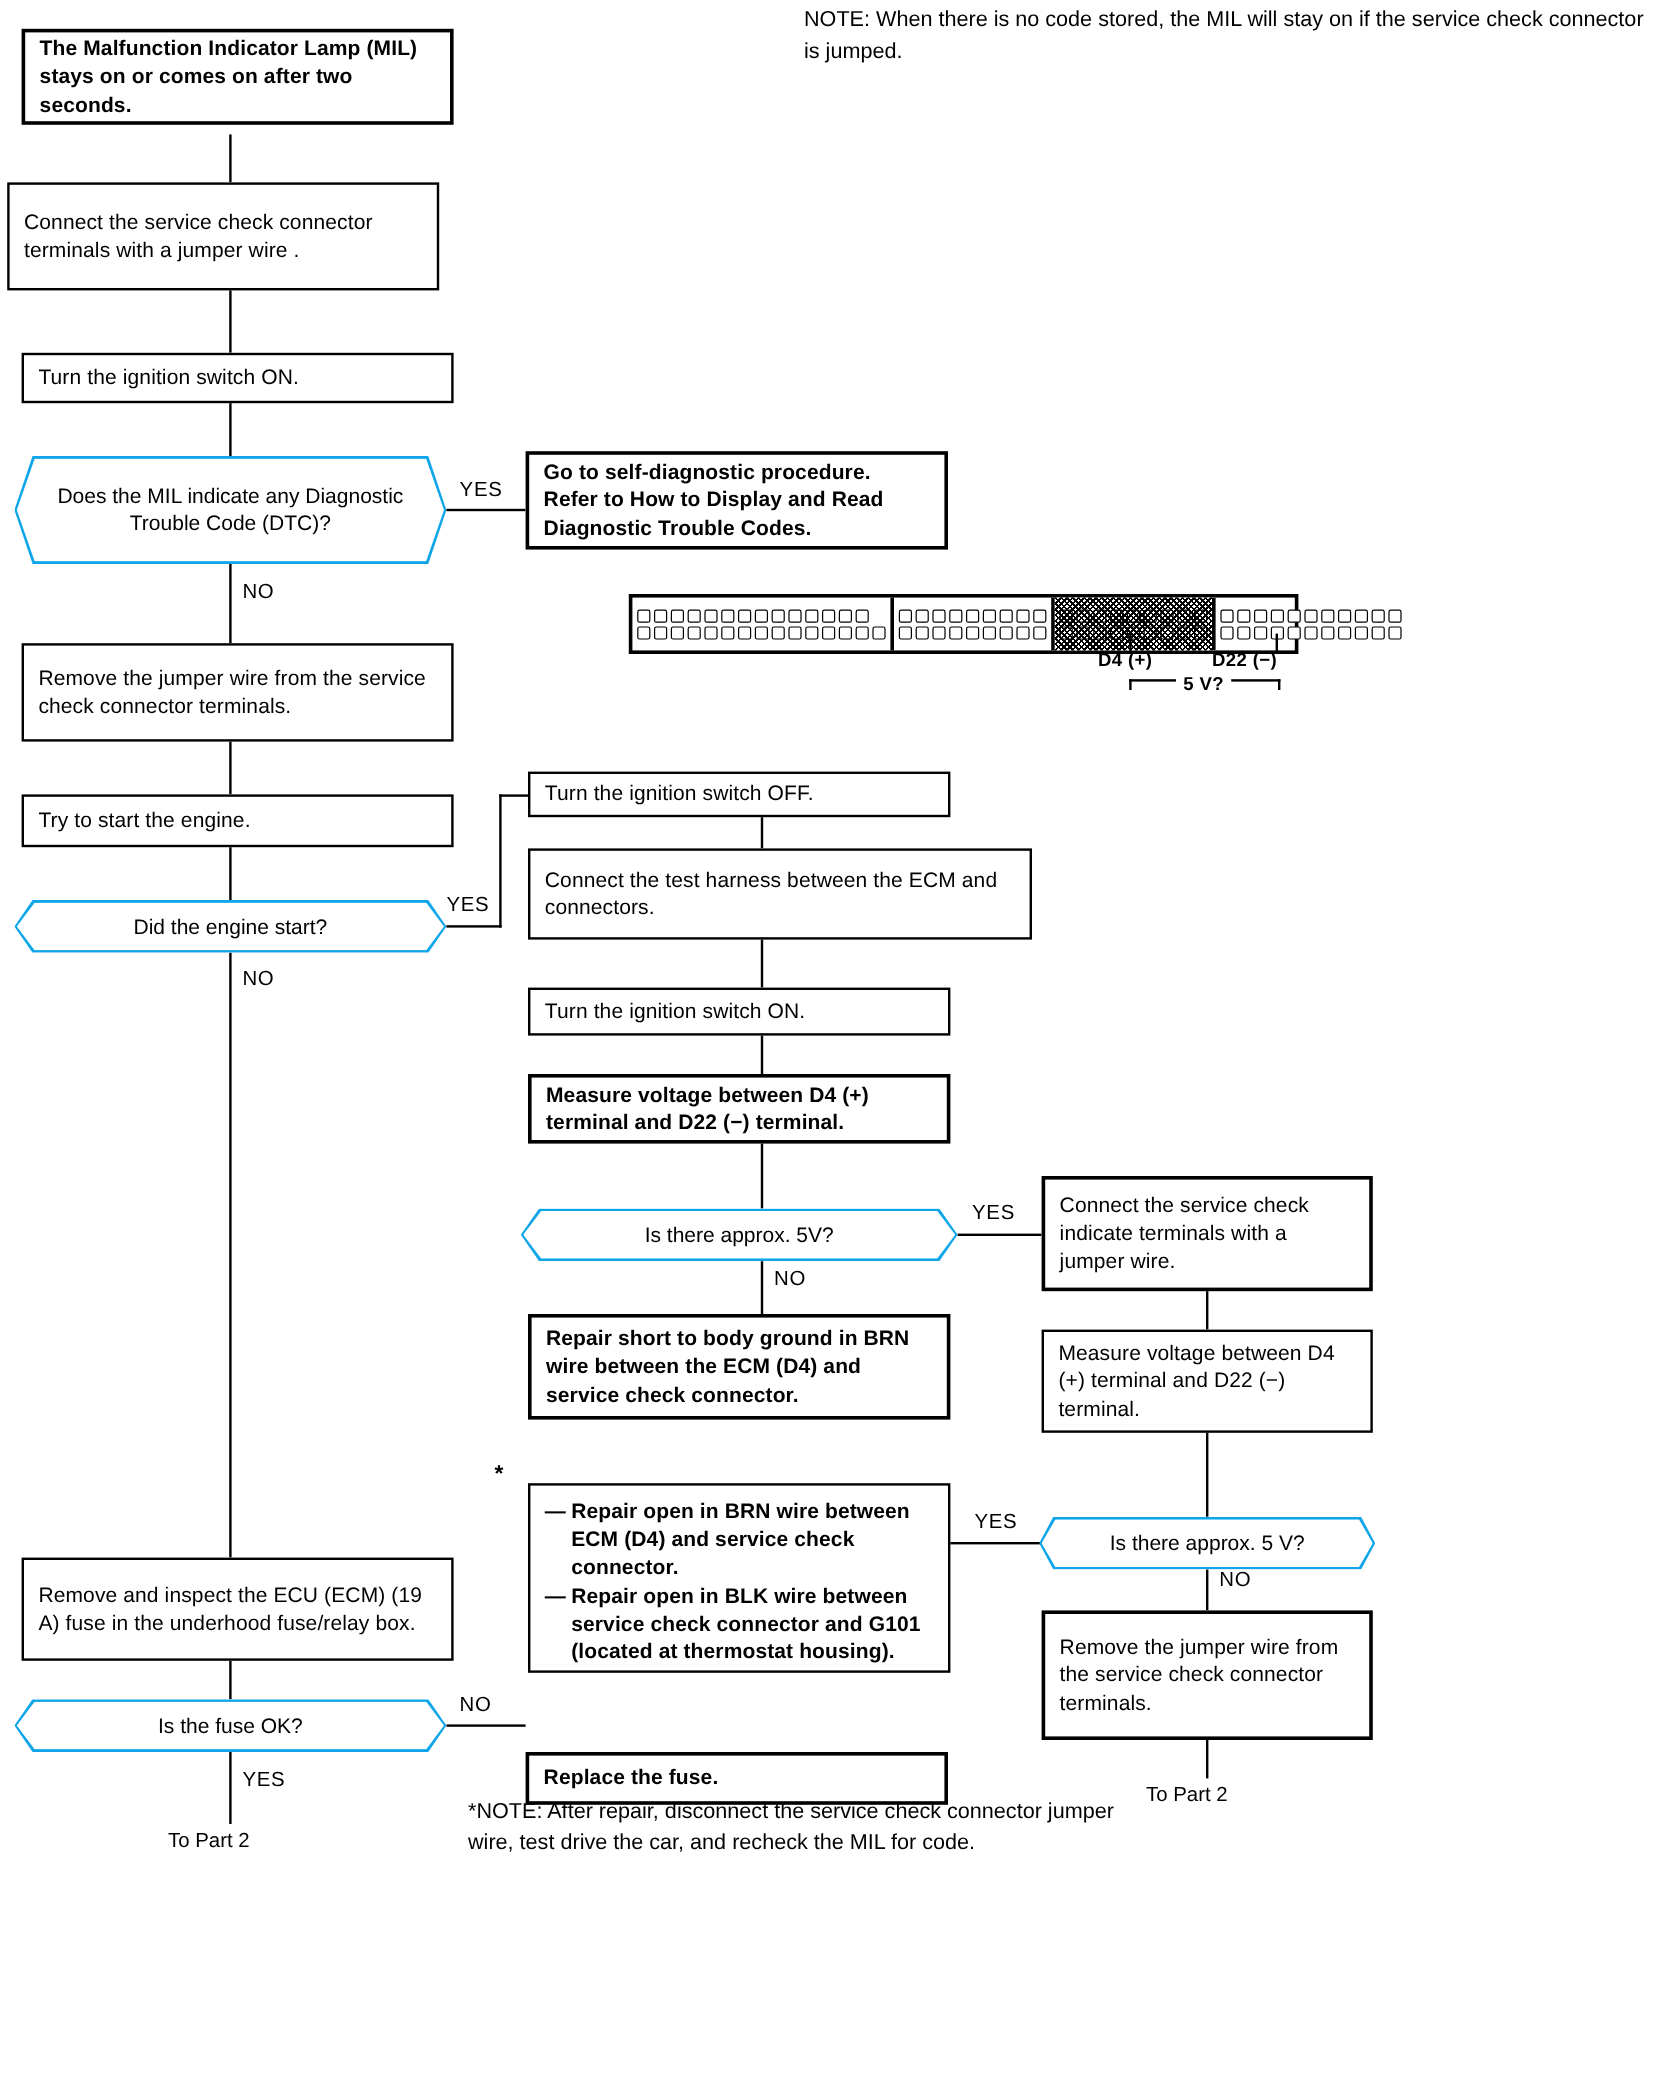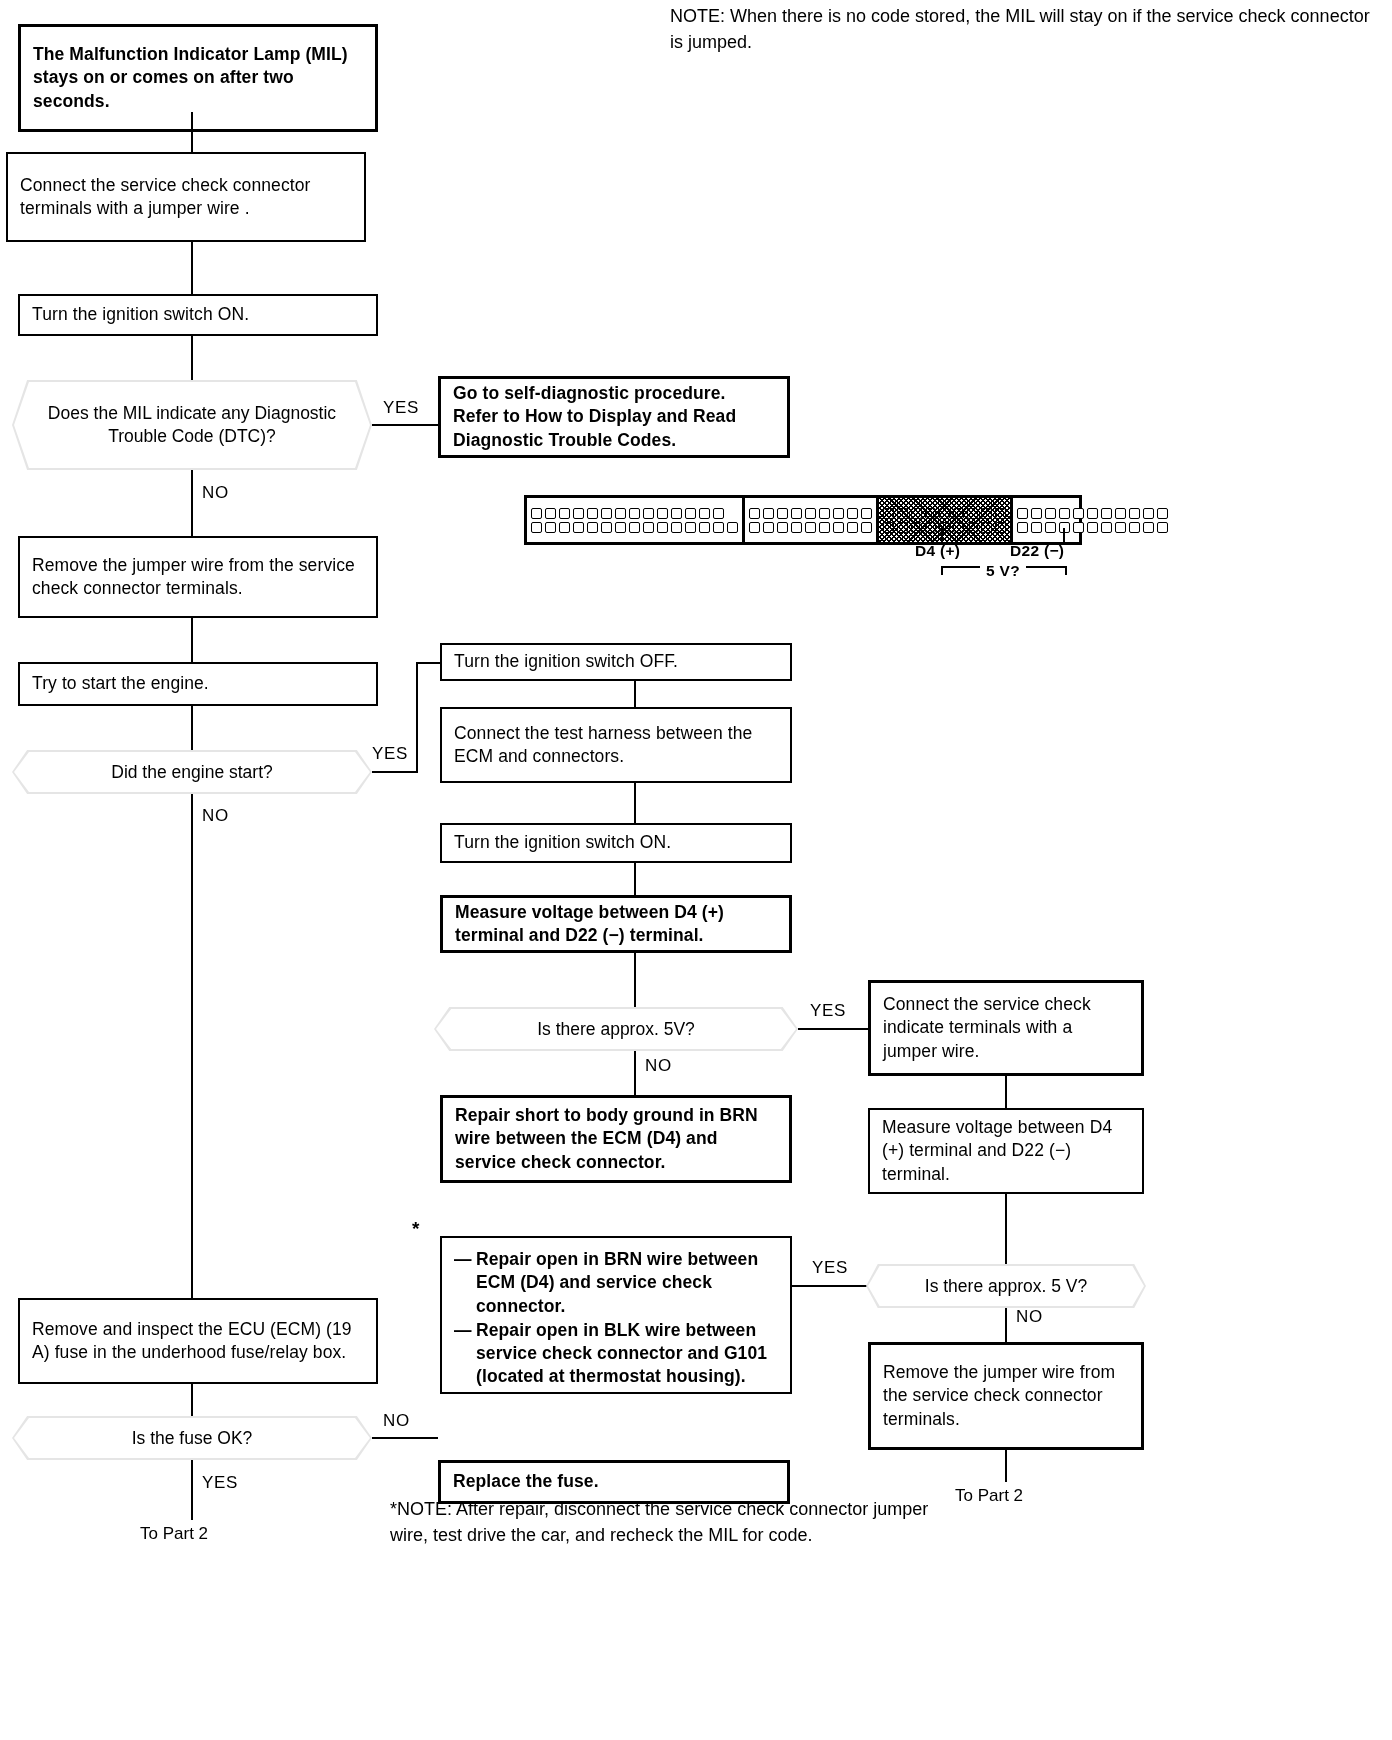--- a/index.html
+++ b/index.html
@@ -19,21 +19,21 @@
   }
   .box.bold{font-weight:bold;border-width:3px;}
   .box.thick{border-width:3px;}
 
   
   .hex{
     position:absolute;box-sizing:border-box;
     display:flex;align-items:center;justify-content:center;
     text-align:center;
     font-size:17.5px;line-height:1.3;
-    background:#e5e5e5;
+    background:#0ea5e9;
     clip-path:polygon(0% 50%, 4.2% 0%, 95.8% 0%, 100% 50%, 95.8% 100%, 4.2% 100%);
   }
   .hex > .hex-in{
     position:absolute;inset:2px;
     background:#fff;
     clip-path:polygon(0% 50%, 4.2% 0%, 95.8% 0%, 100% 50%, 95.8% 100%, 4.2% 100%);
     display:flex;align-items:center;justify-content:center;
     padding:0 26px;
   }
   .hex span{position:relative;z-index:2;}
@@ -72,21 +72,21 @@
   .pinlbl{position:absolute;font-size:15.5px;font-weight:bold;letter-spacing:.3px;}
   .brk{position:absolute;border-left:2px solid #000;border-right:2px solid #000;
        border-top:2px solid #000;height:7px;}
   .star{position:absolute;font-size:19px;font-weight:bold;}
 </style>
 </head>
 <body>
 
 <div class="txt" style="left:670px;top:4px;width:700px;">NOTE:  When there is no code stored, the MIL will stay on if the service check connector is jumped.</div>
 
-<div class="box bold" style="left:18px;top:24px;width:360px;height:108px;">The Malfunction Indicator Lamp (MIL) stays on or comes on after two seconds.</div>
+<div class="box bold" style="left:18px;top:24px;width:360px;height:80px;">The Malfunction Indicator Lamp (MIL) stays on or comes on after two seconds.</div>
 
 <div class="vline" style="left:191px;top:112px;height:40px;"></div>
 
 <div class="box" style="left:6px;top:152px;width:360px;height:90px;">Connect the service check connector terminals with a jumper wire .</div>
 
 <div class="vline" style="left:191px;top:242px;height:52px;"></div>
 
 <div class="box" style="left:18px;top:294px;width:360px;height:42px;">Turn the ignition switch ON.</div>
 
 <div class="vline" style="left:191px;top:336px;height:44px;"></div>
@@ -267,21 +267,21 @@
 <div class="pinlbl" style="left:915px;top:542px;">D4 (+)</div>
 <div class="pinlbl" style="left:1010px;top:542px;">D22 (−)</div>
 
 <div class="brk" style="left:941px;top:566px;width:122px;"></div>
 <div class="pinlbl" style="left:980px;top:562px;background:#fff;padding:0 6px;">5 V?</div>
 
 <div class="box" style="left:440px;top:643px;width:352px;height:38px;">Turn the ignition switch OFF.</div>
 
 <div class="vline" style="left:634px;top:681px;height:26px;"></div>
 
-<div class="box" style="left:440px;top:707px;width:352px;height:76px;">Connect the test harness between the ECM and connectors.</div>
+<div class="box" style="left:440px;top:707px;width:420px;height:76px;">Connect the test harness between the ECM and connectors.</div>
 
 <div class="vline" style="left:634px;top:783px;height:40px;"></div>
 
 <div class="box" style="left:440px;top:823px;width:352px;height:40px;">Turn the ignition switch ON.</div>
 
 <div class="vline" style="left:634px;top:863px;height:32px;"></div>
 
 <div class="box bold" style="left:440px;top:895px;width:352px;height:58px;">Measure voltage between D4 (+) terminal and D22 (−) terminal.</div>
 
 <div class="vline" style="left:634px;top:953px;height:54px;"></div>

